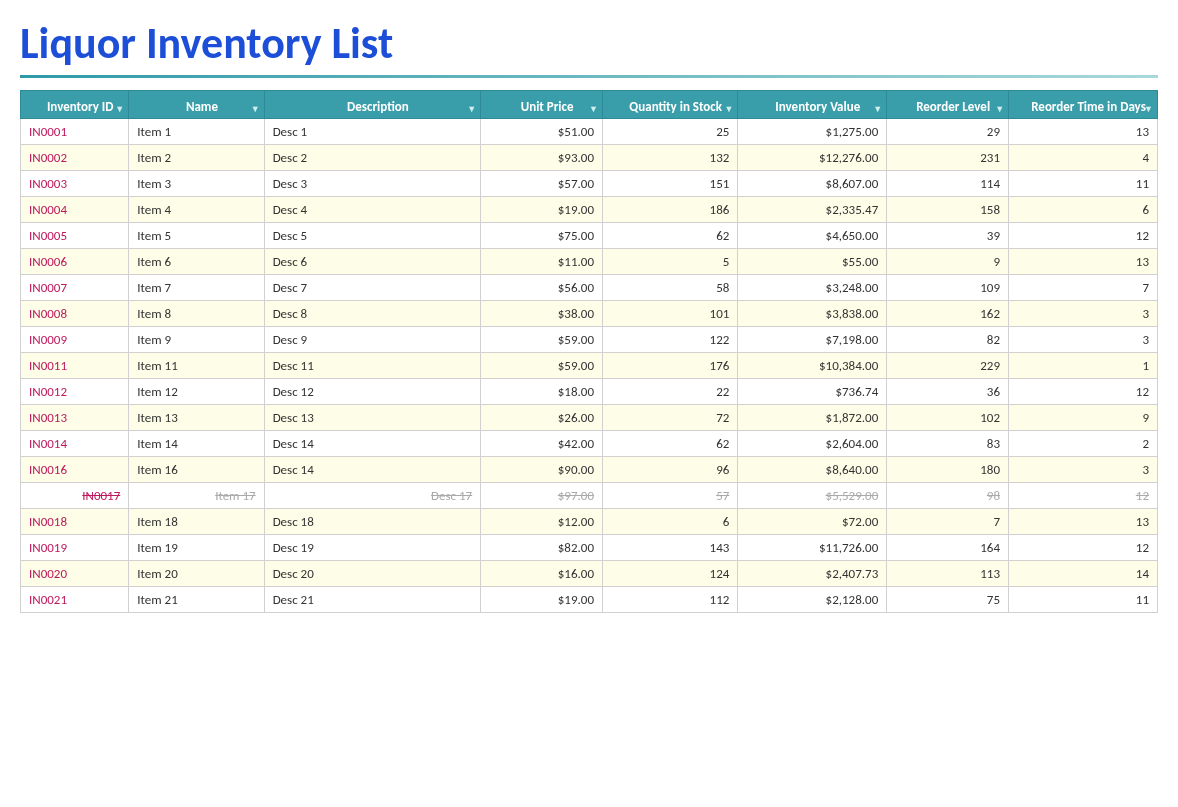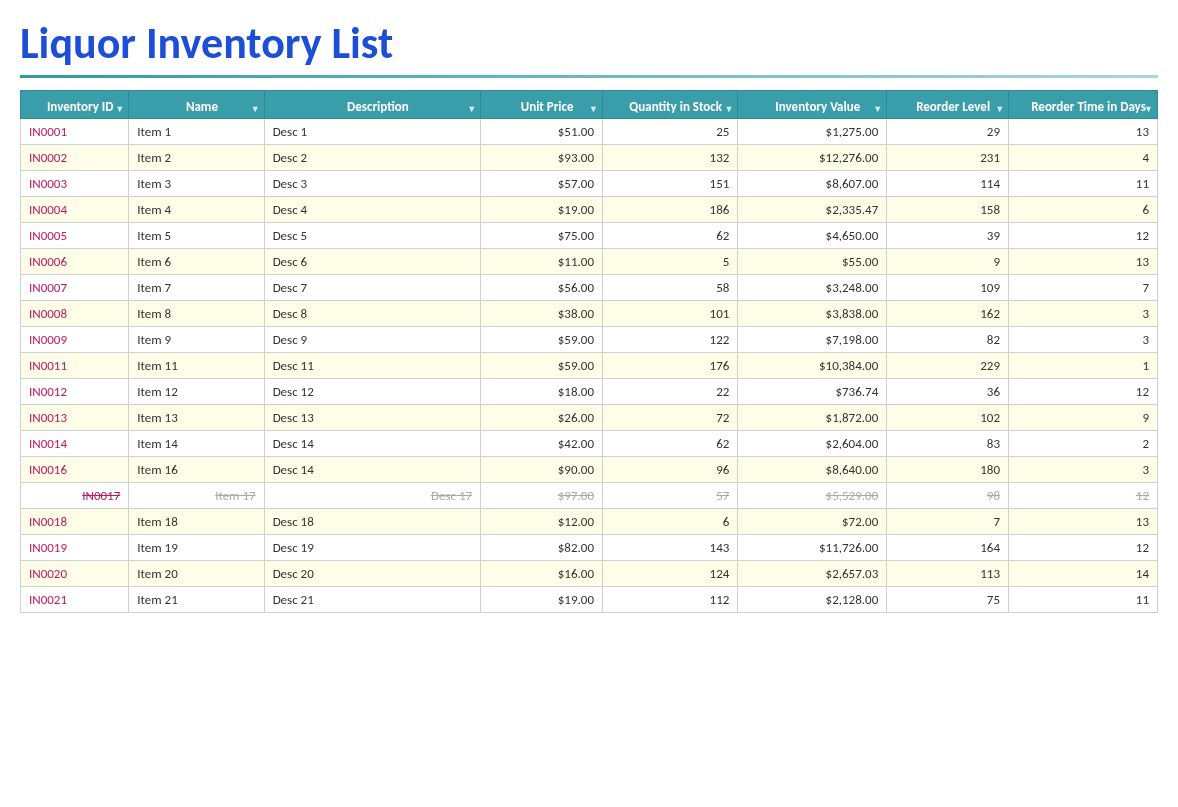--- a/index.html
+++ b/index.html
@@ -295,21 +295,21 @@
           <td class="num">$11,726.00</td>
           <td class="num">164</td>
           <td class="num">12</td>
         </tr>
         <tr>
           <td>IN0020</td>
           <td>Item 20</td>
           <td>Desc 20</td>
           <td class="num">$16.00</td>
           <td class="num">124</td>
-          <td class="num">$2,657.03</td>
+          <td class="num">$2,407.73</td>
           <td class="num">113</td>
           <td class="num">14</td>
         </tr>
         <tr>
           <td>IN0021</td>
           <td>Item 21</td>
           <td>Desc 21</td>
           <td class="num">$19.00</td>
           <td class="num">112</td>
           <td class="num">$2,128.00</td>

